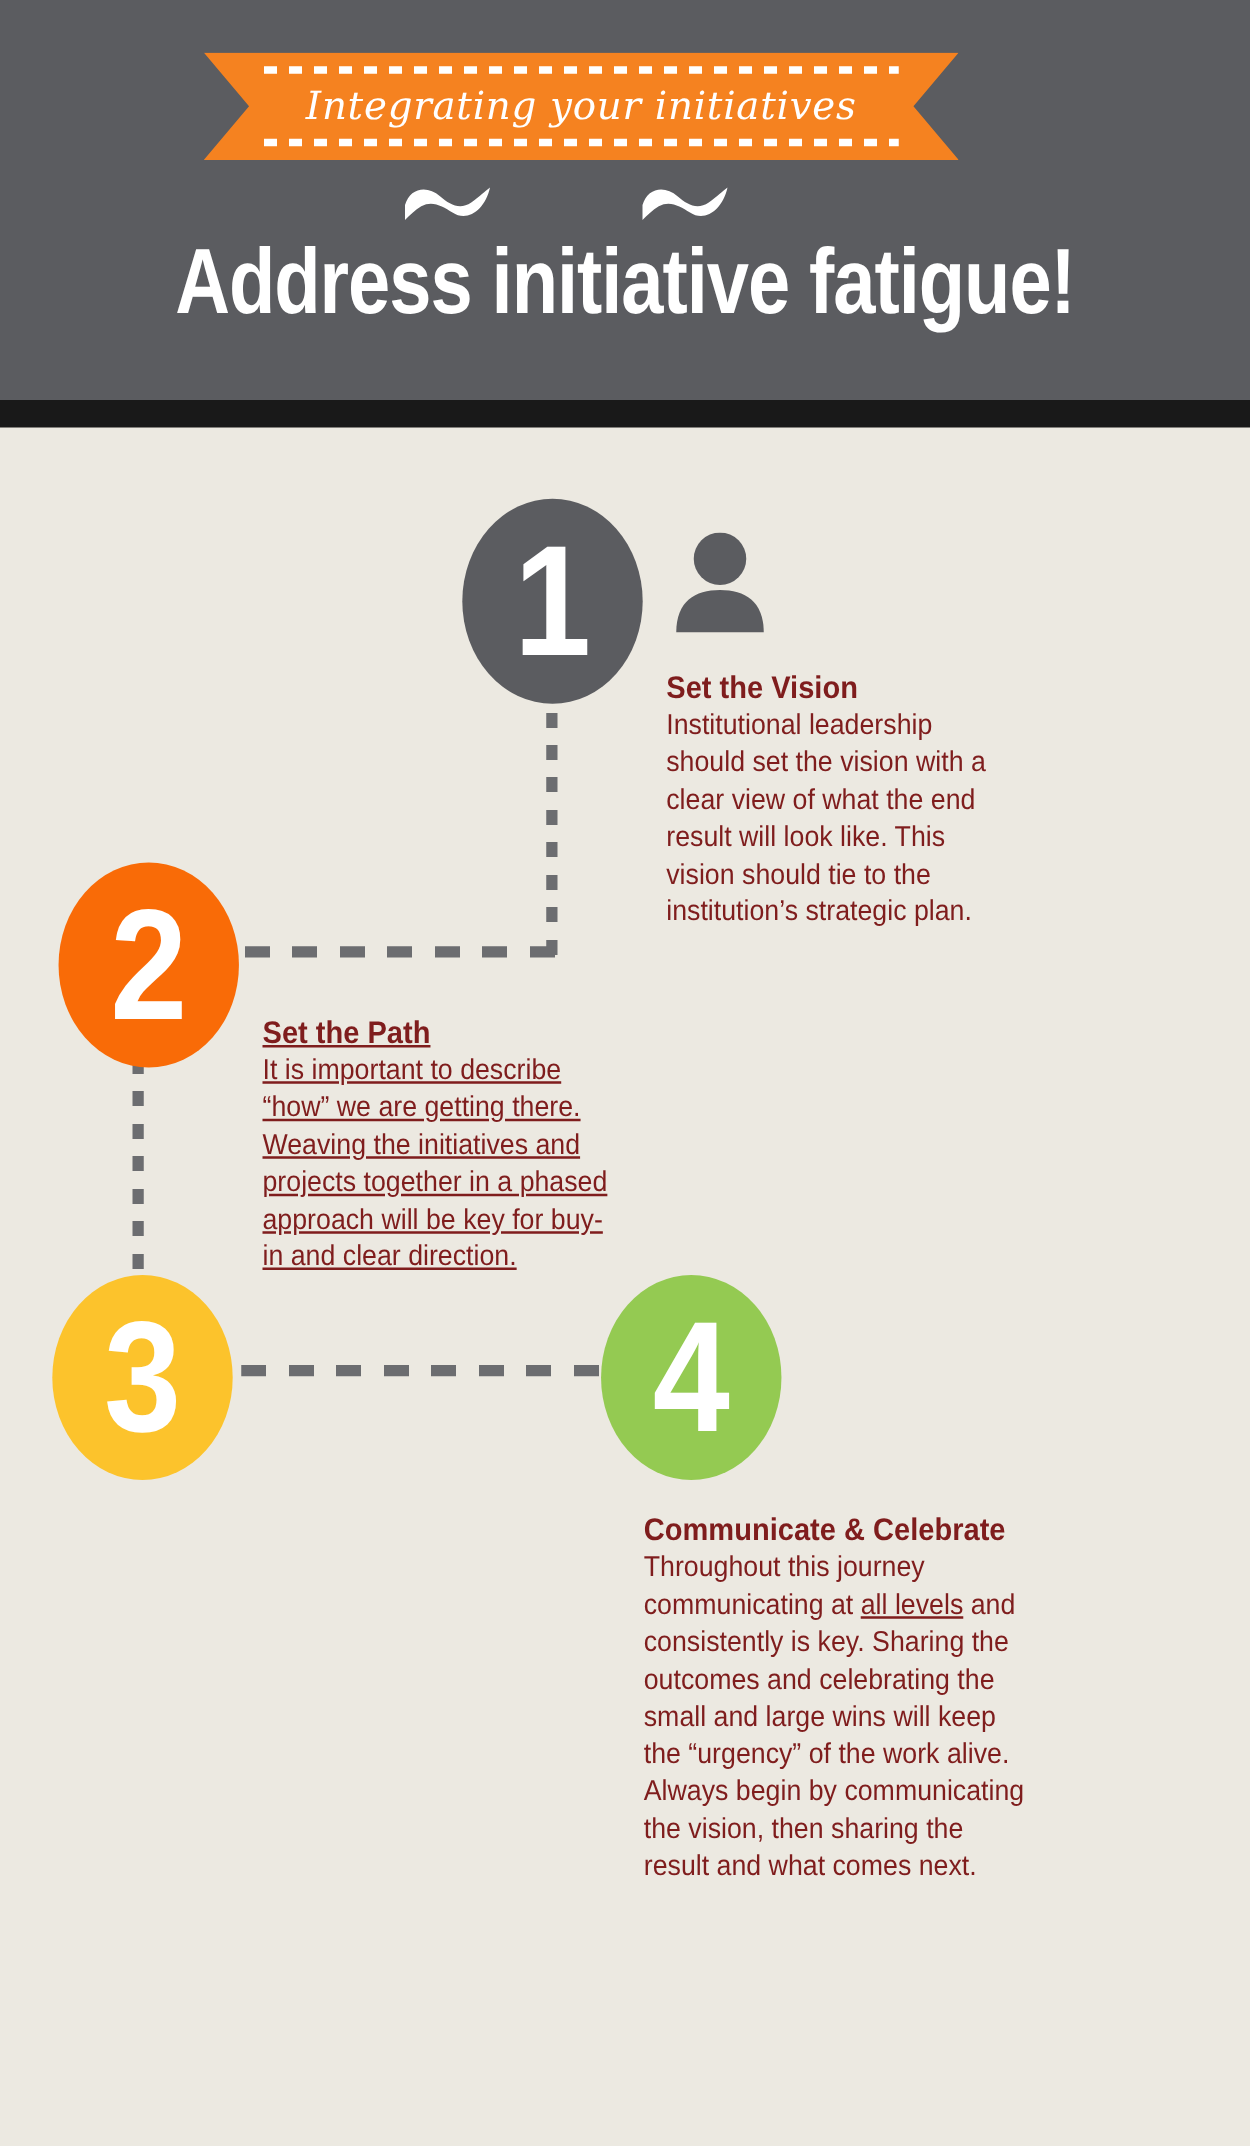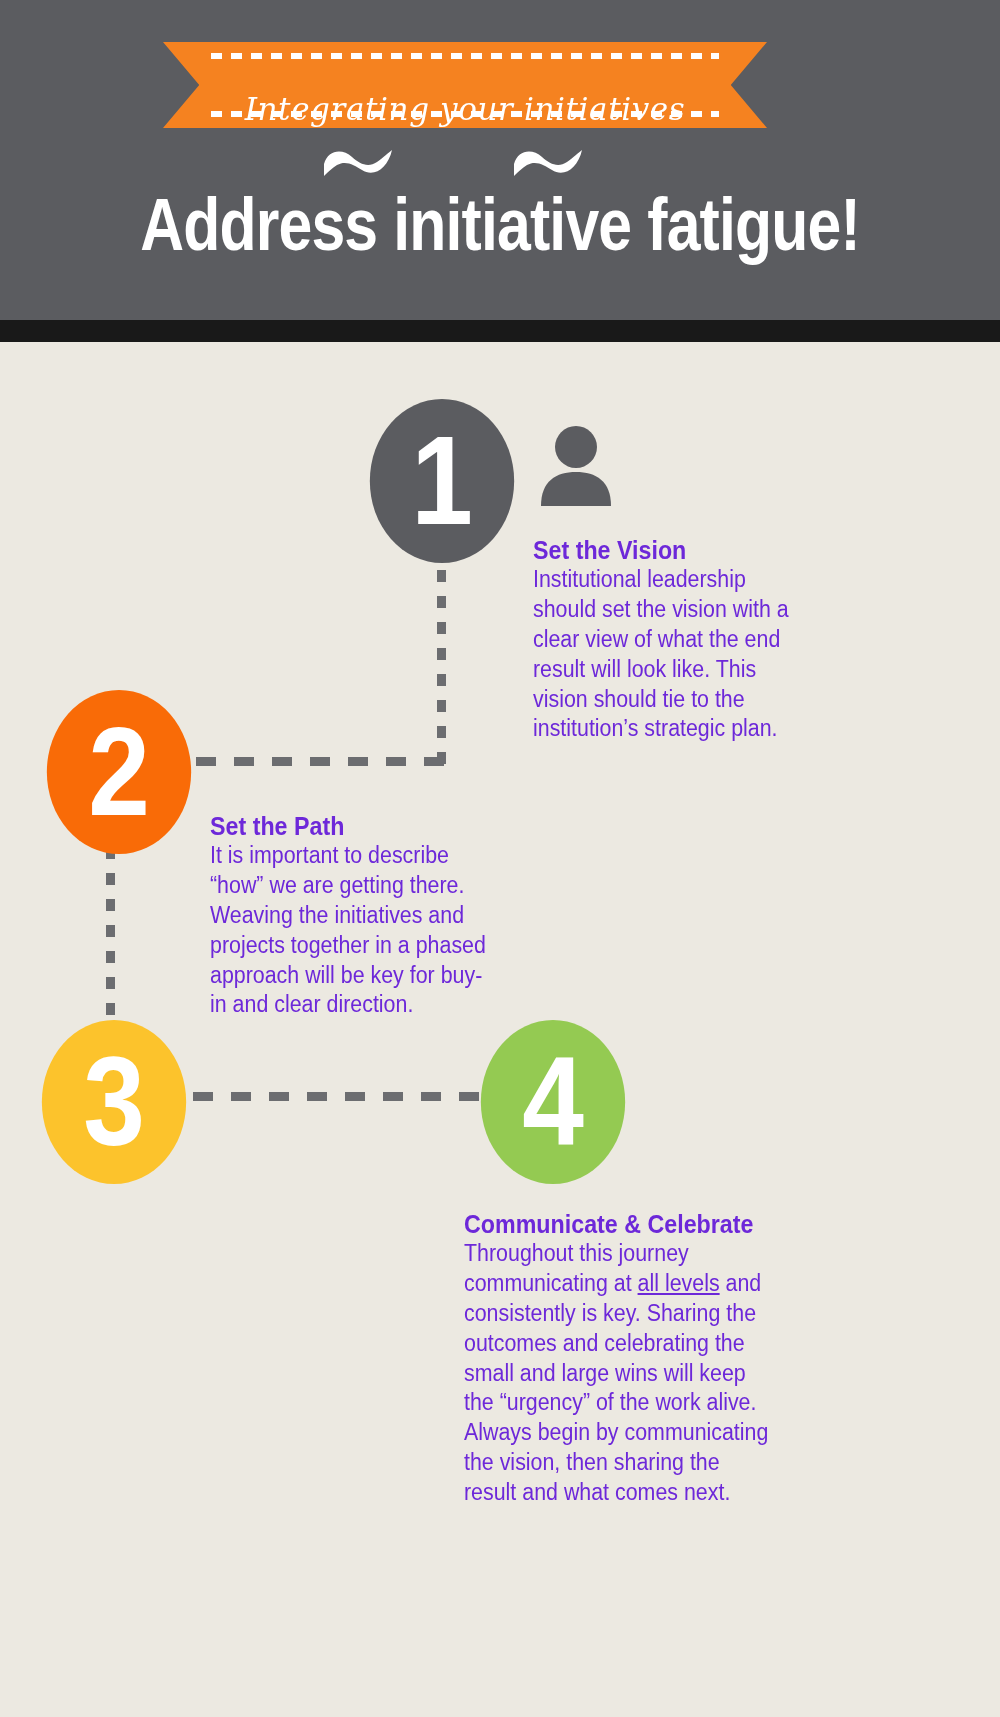--- a/index.html
+++ b/index.html
@@ -65,21 +65,20 @@
     height: 86px;
     display: flex;
     align-items: center;
     justify-content: center;
     color: #ffffff;
     font-family: "DejaVu Serif", "Liberation Serif", serif;
     font-style: italic;
     font-size: 31px;
     letter-spacing: 0.6px;
     white-space: nowrap;
-    margin-top: 24px;
   }
 
   
   .swash {
     position: absolute;
     top: 148px;
     width: 72px;
     height: 34px;
   }
   .swash-left { left: 322px; }
@@ -149,44 +148,44 @@
         #6c6d70 0px, #6c6d70 20px, rgba(0,0,0,0) 20px, rgba(0,0,0,0) 38px);
   }
   .dash-1-2-v { left: 437px; top: 228px; height: 196px; }
   .dash-1-2-h { left: 196px; top: 415px; width: 250px; }
   .dash-2-3-v { left: 106px; top: 505px; height: 182px; }
   .dash-3-4-h { left: 193px; top: 750px; width: 290px; }
 
   
   .block {
     position: absolute;
-    color: #6d28d9;
+    color: #7f1d1d;
   }
   .block h3 {
     margin: 0 0 1px 0;
     font-family: "Liberation Sans Narrow", "Liberation Sans", sans-serif;
     font-size: 25px;
     font-weight: bold;
     letter-spacing: 0px;
     transform: scaleX(0.93);
     transform-origin: left center;
     line-height: 1.12;
   }
   .block p {
     margin: 0;
     font-family: "Liberation Sans Narrow", "Liberation Sans", sans-serif;
     font-size: 23px;
     line-height: 1.30;
     transform: scaleX(0.93);
     transform-origin: left top;
   }
   .b1 { left: 533px; top: 194px; width: 300px; }
-  .b2 { left: 210px; top: 470px; width: 305px; }
+  .b2 { left: 210px; top: 470px; width: 305px; text-decoration: underline; }
   .b3 { left: 79px;  top: 858px; width: 290px; }
-  .b4 { left: 464px; top: 868px; width: 335px; }
+  .b4 { left: 515px; top: 868px; width: 335px; }
 
   .underline-word { text-decoration: underline; }
 </style>
 </head>
 <body>
 
 <div class="header">
 
   <div class="ribbon">
     <div class="ribbon-shape"></div>

